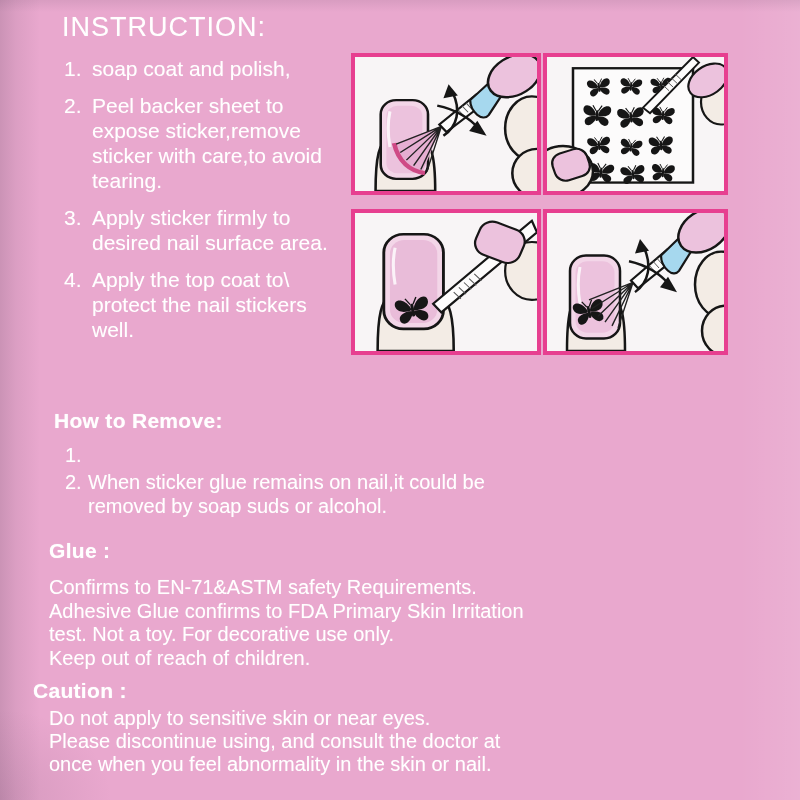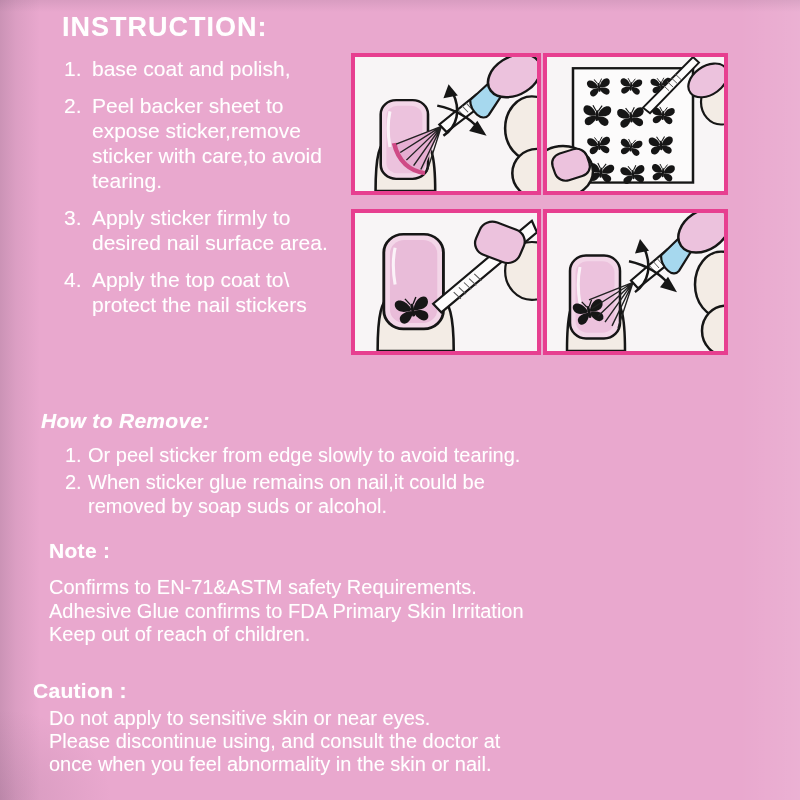--- a/index.html
+++ b/index.html
@@ -11,21 +11,21 @@
       linear-gradient(90deg, rgba(96,72,96,0.22) 0px, rgba(96,72,96,0.10) 16px, rgba(233,166,204,0) 40px),
       linear-gradient(180deg, rgba(96,72,96,0.12) 0px, rgba(233,166,204,0) 12px),
       linear-gradient(270deg, rgba(255,255,255,0.10) 0px, rgba(233,166,204,0) 60px),
       #e9a8ce;
     color:#ffffff;
     position:relative;
   }
   .abs{position:absolute;}
   .ln{white-space:nowrap;}
   .h1{
-    left:62px;top:12px;font-size:27px;font-weight:bold;letter-spacing:1px;
+    left:62px;top:12px;font-size:27px;font-weight:normal;letter-spacing:1px;
     text-shadow:0 0 1px rgba(255,255,255,0.55);
   }
   .h2{
     font-size:21px;font-weight:bold;letter-spacing:0.3px;
     text-shadow:0 0 1px rgba(255,255,255,0.55);
   }
   .steps{left:64px;top:56px;width:300px;font-size:21px;line-height:25px;}
   .step{display:flex;margin-bottom:12px;}
   .step .num{width:28px;flex-shrink:0;}
   .rm-list{left:65px;top:443px;font-size:20px;line-height:24px;}
@@ -60,21 +60,21 @@
     </g>
   </defs>
 </svg>
 
 <div class="abs h1 txt">INSTRUCTION:</div>
 
 <div class="abs steps txt">
   <div class="step">
     <span class="num">1.</span>
     <div>
-      <div class="ln">base coat and polish,</div>
+      <div class="ln">soap coat and polish,</div>
     </div>
   </div>
   <div class="step">
     <span class="num">2.</span>
     <div>
       <div class="ln">Peel backer sheet to</div>
       <div class="ln">expose sticker,remove</div>
       <div class="ln">sticker with care,to avoid</div>
       <div class="ln">tearing.</div>
     </div>
@@ -84,20 +84,21 @@
     <div>
       <div class="ln">Apply sticker firmly to</div>
       <div class="ln">desired nail surface area.</div>
     </div>
   </div>
   <div class="step">
     <span class="num">4.</span>
     <div>
       <div class="ln">Apply the top coat to\</div>
       <div class="ln">protect the nail stickers</div>
+      <div class="ln">well.</div>
     </div>
   </div>
 </div>
 
 <div class="fig" id="fig1" aria-label="brush applying base coat and polish to finger nail">
   <svg viewBox="0 0 177 143" preserveAspectRatio="none">
     <path d="M20,143 C20,104 24,92 32,86 L64,86 C74,92 78,104 78,143 Z" fill="#f3ece5" stroke="#161616" stroke-width="2.5"></path>
     <rect x="25" y="46" width="46" height="84" rx="15" fill="#f3d6e8" stroke="#161616" stroke-width="2.5"></rect>
     <rect x="30.5" y="52" width="35" height="72" rx="11" fill="#ecc2dd"></rect>
     <path d="M34,58 C32,68 32,84 34,96" stroke="#ffffff" stroke-width="3" fill="none" opacity="0.8"></path>
@@ -169,42 +170,42 @@
     <ellipse cx="157" cy="18" rx="28" ry="20" transform="rotate(-35 157 18)" fill="#ecc2dd" stroke="#161616" stroke-width="2.5"></ellipse>
     <ellipse cx="174" cy="74" rx="26" ry="34" fill="#f3ece5" stroke="#161616" stroke-width="2.5"></ellipse>
     <ellipse cx="179" cy="122" rx="24" ry="26" fill="#f3ece5" stroke="#161616" stroke-width="2.5"></ellipse>
     <path d="M88,82 C102,72 105,54 97,36" stroke="#161616" stroke-width="2.5" fill="none"></path>
     <polygon points="93,27 88,42 102,39" fill="#161616"></polygon>
     <path d="M82,50 C100,54 114,64 121,73" stroke="#161616" stroke-width="2.5" fill="none"></path>
     <polygon points="130,82 113,77 121,66" fill="#161616"></polygon>
   </svg>
 </div>
 
-<div class="abs h2" style="left:41px;top:409px;font-style:italic;">How to Remove:</div>
+<div class="abs h2" style="left:54px;top:409px;">How to Remove:</div>
 
 <div class="abs rm-list txt">
   <div class="rm-item">
     <span class="num">1.</span>
     <div>
-      <div class="ln">Or peel sticker from edge slowly to avoid tearing.</div>
     </div>
   </div>
   <div class="rm-item">
     <span class="num">2.</span>
     <div>
       <div class="ln">When sticker glue remains on nail,it could be</div>
       <div class="ln">removed by soap suds or alcohol.</div>
     </div>
   </div>
 </div>
 
-<div class="abs h2" style="left:49px;top:539px;">Note :</div>
+<div class="abs h2" style="left:49px;top:539px;">Glue :</div>
 <div class="abs par note-par txt">
   <div class="ln">Confirms to EN-71&amp;ASTM safety Requirements.</div>
   <div class="ln">Adhesive Glue confirms to FDA Primary Skin Irritation</div>
+  <div class="ln">test. Not a toy. For decorative use only.</div>
   <div class="ln">Keep out of reach of children.</div>
 </div>
 
 <div class="abs h2" style="left:33px;top:679px;">Caution :</div>
 <div class="abs par caution-par txt">
   <div class="ln">Do not apply to sensitive skin or near eyes.</div>
   <div class="ln">Please discontinue using, and consult the doctor at</div>
   <div class="ln">once when you feel abnormality in the skin or nail.</div>
 </div>
 

